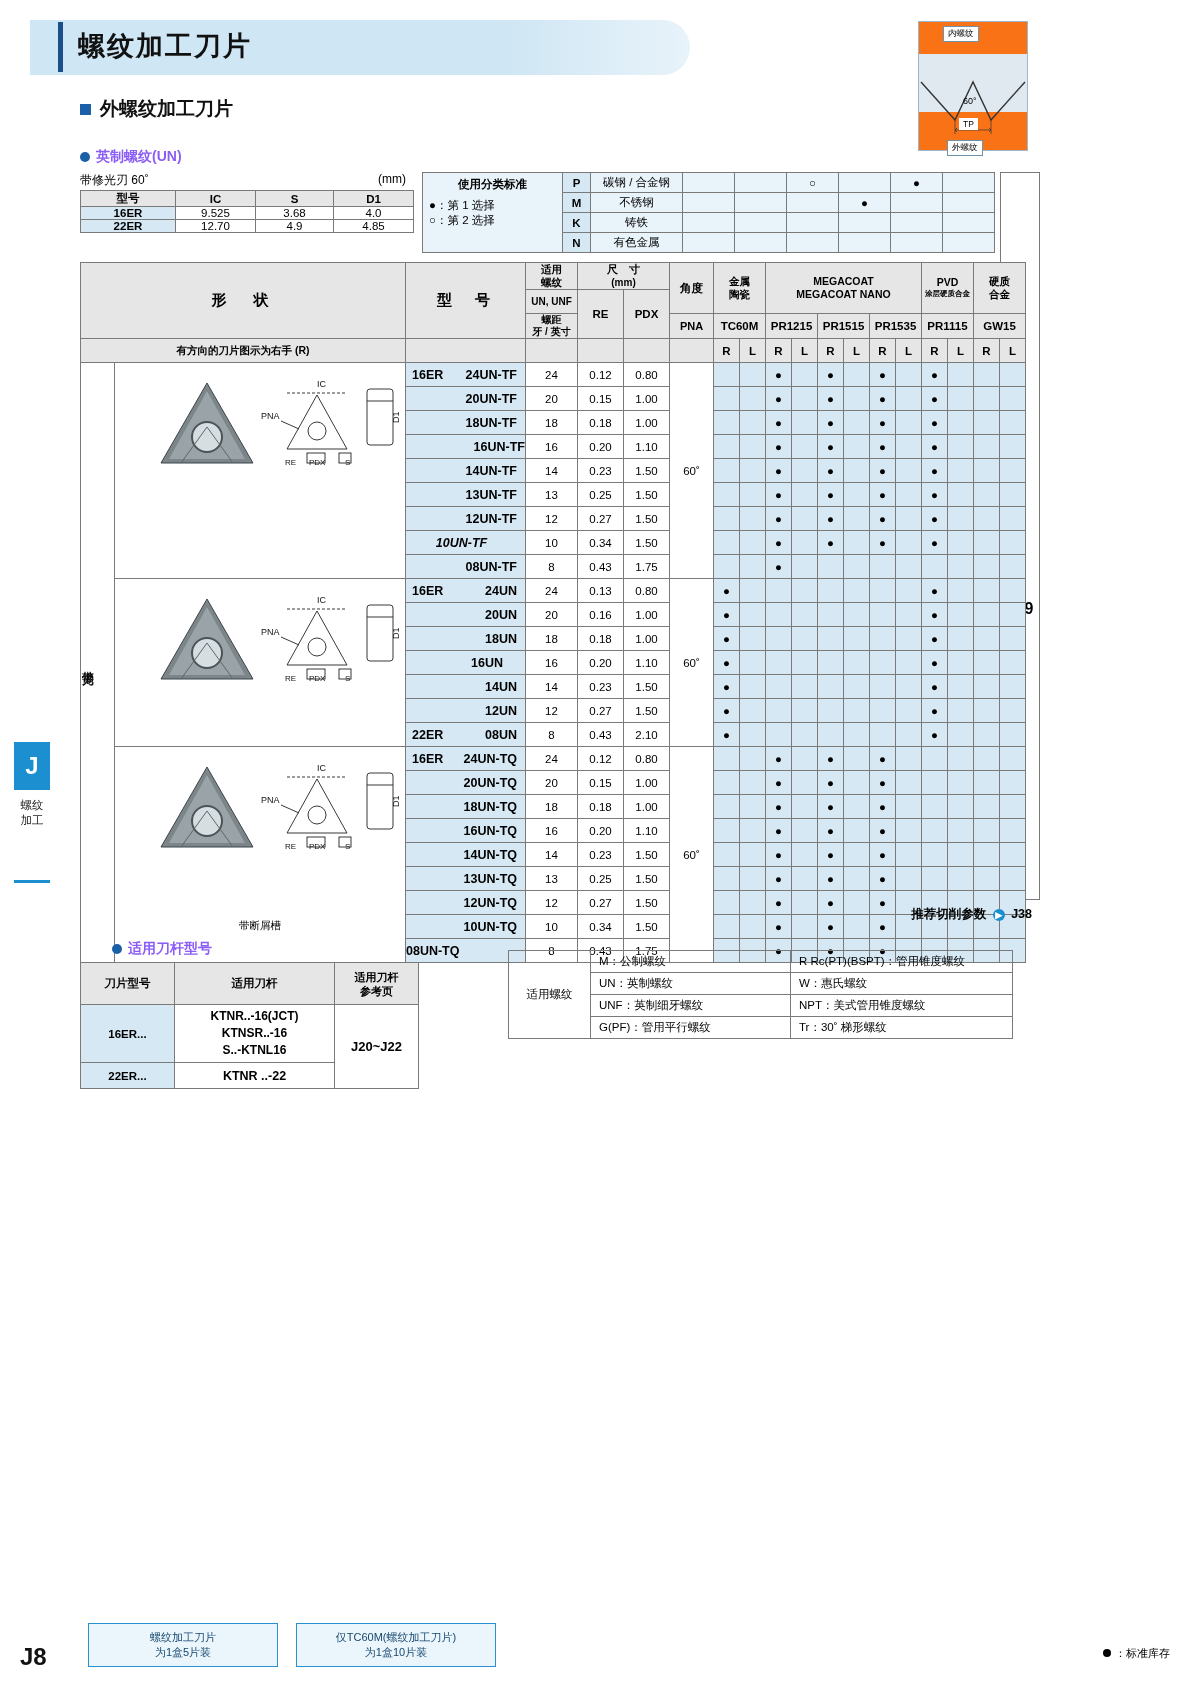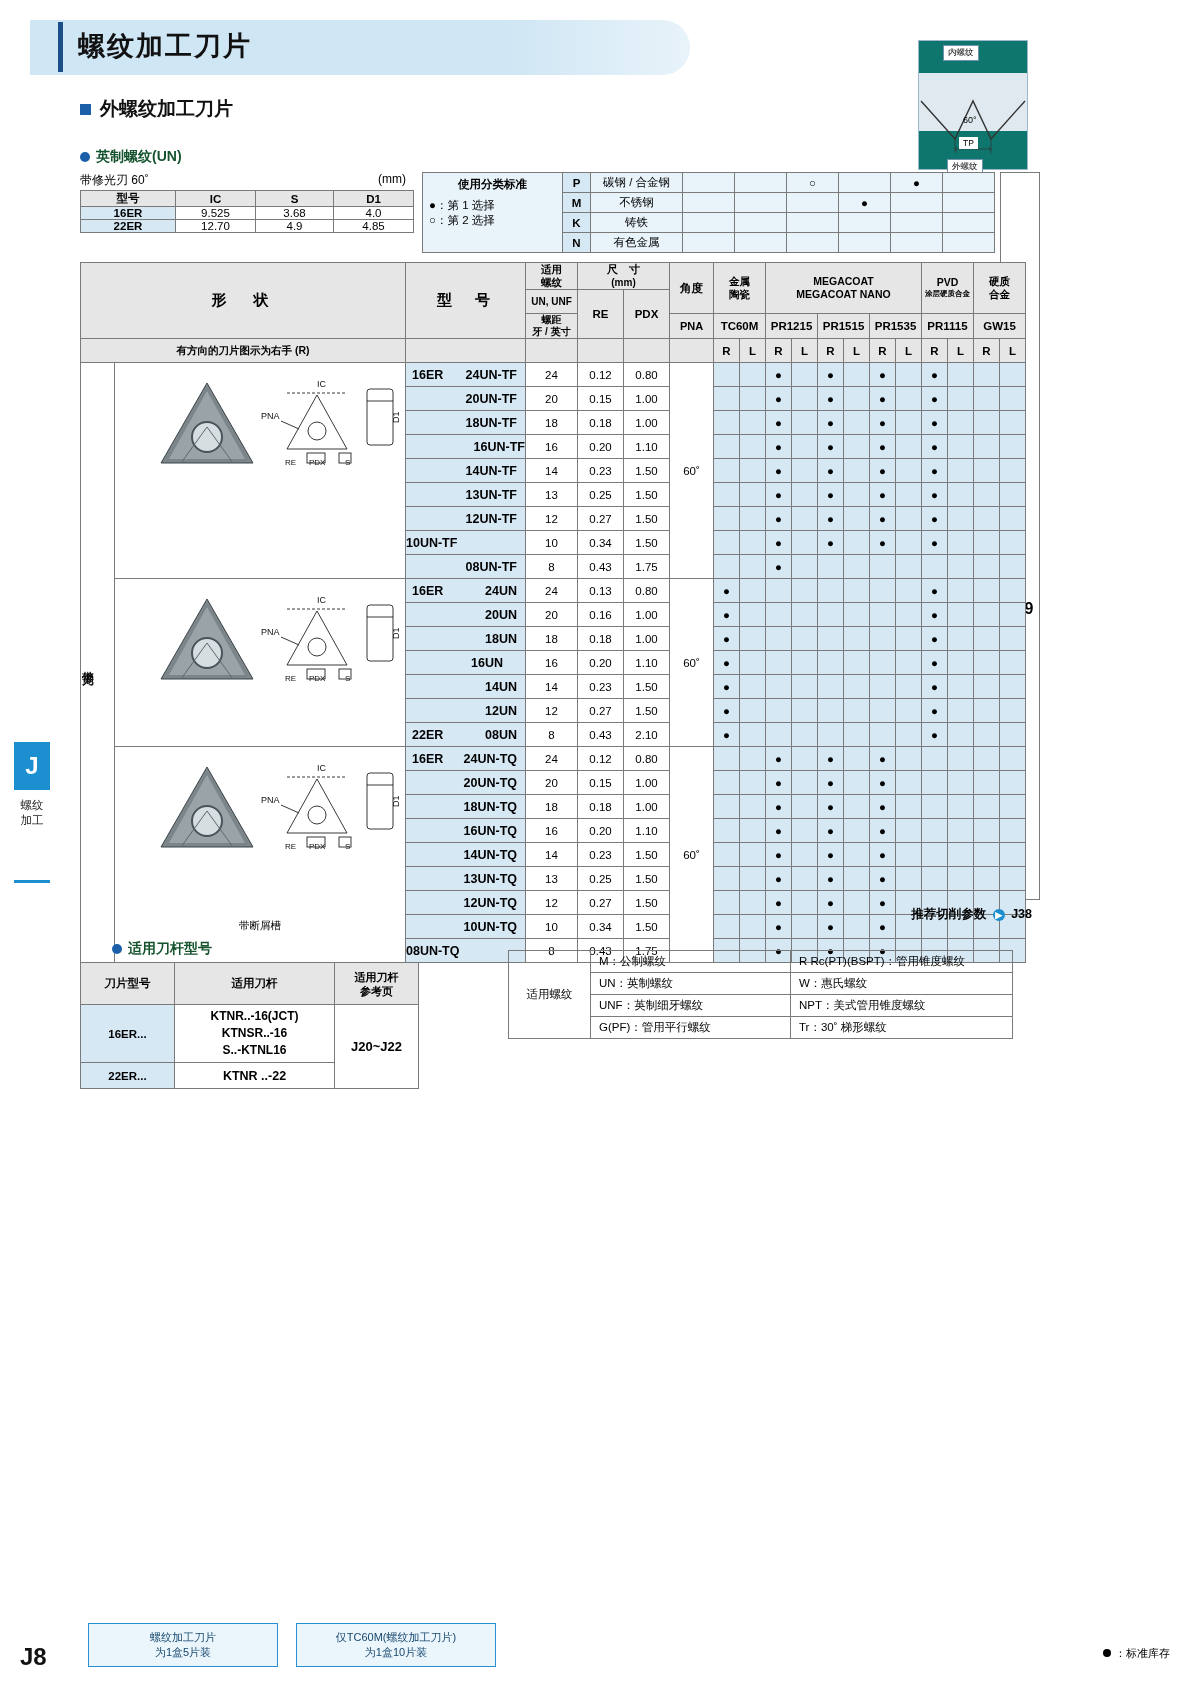--- a/index.html
+++ b/index.html
@@ -25,33 +25,33 @@
     position:absolute; left:78px; top:28px;
     font-size:27px; font-weight:bold; letter-spacing:2px; color:#111;
   }
   .sub-title {
     position:absolute; left:80px; top:96px; font-size:19px; font-weight:bold; color:#111;
   }
   .sub-title .sq {
     display:inline-block; width:11px; height:11px; background:#1b5fa8; margin-right:9px;
   }
   .bullet-title {
-    position:absolute; font-size:14px; font-weight:bold; color:#14532d;
+    position:absolute; font-size:14px; font-weight:bold; color:#8b5cf6;
   }
   .bullet-title .dot {
     display:inline-block; width:10px; height:10px; border-radius:50%;
     background:#1b5fa8; margin-right:6px; vertical-align:middle;
   }
   #bt-un { left:80px; top:148px; }
   #bt-holder { left:80px; top:940px;margin-left:32px; }
 
   
   .thread-box {
-    position:absolute; right:172px; top:40px; width:110px; height:130px;
-    border:1px solid #9bb8cc; background:#0f766e;
+    position:absolute; right:172px; top:21px; width:110px; height:130px;
+    border:1px solid #9bb8cc; background:#f97316;
   }
   .thread-inner { position:absolute; left:0; top:32px; width:108px; height:58px; background:#dfe9ef; }
   .lbl-box {
     position:absolute; border:1px solid #6f93ab; background:#fff;
     font-size:8.5px; padding:1px 4px; white-space:nowrap;
   }
 
   
   .tab-j {
     position:absolute; left:14px; top:742px; width:36px; height:48px;
@@ -467,21 +467,21 @@
           <td class="blue">●</td>
           <td class="blue"></td>
           <td class="blue">●</td>
           <td class="blue"></td>
           <td class="blue">●</td>
           <td class="blue"></td>
           <td class="blue"></td>
           <td class="blue"></td>
         </tr>
         <tr>
-          <td class="blue bold" style="text-align:left; padding-right:8px; font-size:12.5px;"><span>10UN-TF</span></td>
+          <td class="blue bold" style="text-align:center; padding-right:8px; font-size:12.5px;font-style:italic;"><span>10UN-TF</span></td>
           <td>10</td>
           <td>0.34</td>
           <td>1.50</td>
           <td class="blue"></td>
           <td class="blue"></td>
           <td class="blue">●</td>
           <td class="blue"></td>
           <td class="blue">●</td>
           <td class="blue"></td>
           <td class="blue">●</td>

